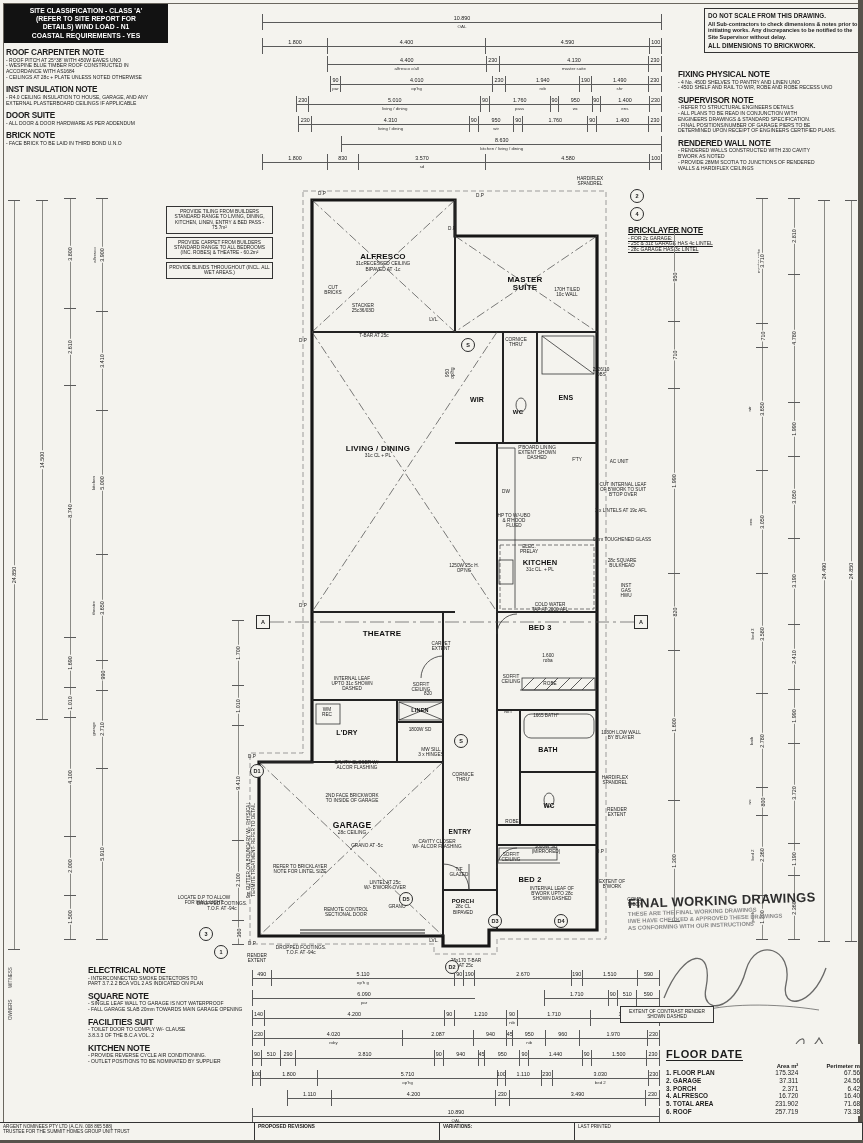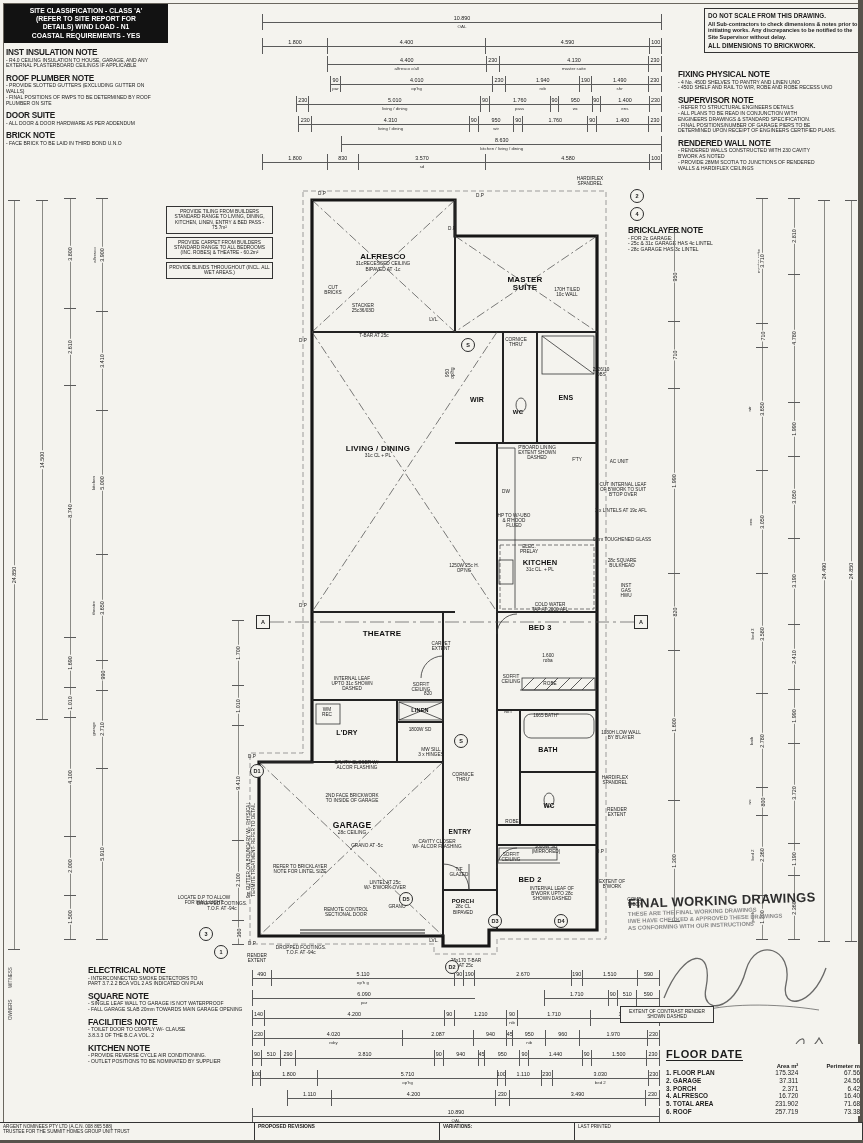--- a/index.html
+++ b/index.html
@@ -7,21 +7,21 @@
          font-family:"Liberation Sans",sans-serif;color:#1b1b1b;margin:0 auto;}
   .frame{position:absolute;inset:3px;border:1px solid #6a665e;pointer-events:none;}
   .scan-edge{position:absolute;top:0;right:0;width:5px;height:100%;background:#57534c;}
   .scan-bottom{position:absolute;left:0;bottom:0;width:100%;height:3px;background:#57534c;}
 
   .site-class{position:absolute;left:4px;top:4px;width:160px;background:#121212;color:#fff;
               font-size:6.8px;font-weight:700;text-align:center;padding:3px 2px;line-height:8.2px;}
 
   .left-notes{position:absolute;left:6px;top:48px;width:158px;}
   .right-notes{position:absolute;left:678px;top:70px;width:180px;}
-  .bricklayer-note{position:absolute;left:628px;top:226px;width:120px;}
+  .bricklayer-note{position:absolute;left:628px;top:226px;width:120px;text-decoration:underline;}
   .bottom-notes{position:absolute;left:88px;top:966px;width:172px;}
   .note{margin-bottom:5px;}
   .note-title{font-size:8.2px;font-weight:800;letter-spacing:-0.2px;line-height:9.5px;}
   .note-line{font-size:5px;line-height:5.7px;white-space:normal;}
   .bottom-notes .note-title{font-size:8.6px;}
 
   .spec-boxes{position:absolute;left:166px;top:206px;width:107px;}
   .spec-box{border:1px solid #333;padding:2px;font-size:4.8px;line-height:5.4px;text-align:center;
             margin-bottom:3px;background:#f4f3ee;}
 
@@ -131,29 +131,29 @@
 
   <div class="site-class">
     <div>SITE CLASSIFICATION - CLASS 'A'</div>
     <div>(REFER TO SITE REPORT FOR</div>
     <div>DETAILS) WIND LOAD - N1</div>
     <div>COASTAL REQUIREMENTS - YES</div>
   </div>
 
   <div class="left-notes" id="leftNotes">
       <div class="note">
+        <div class="note-title">ROOF CARPENTER NOTE</div>
+        <div class="note-line">- ROOF PITCH AT 25°38' WITH 450W EAVES UNO</div>
+        <div class="note-line">- WESPINE BLUE TIMBER ROOF CONSTRUCTED IN ACCORDANCE WITH AS1684</div>
+        <div class="note-line">- CEILINGS AT 28c + PLATE UNLESS NOTED OTHERWISE</div>
+      </div>
+      <div class="note">
         <div class="note-title">INST INSULATION NOTE</div>
         <div class="note-line">- R4.0 CEILING INSULATION TO HOUSE, GARAGE, AND ANY</div>
         <div class="note-line">  EXTERNAL PLASTERBOARD CEILINGS IF APPLICABLE</div>
-      </div>
-      <div class="note">
-        <div class="note-title">ROOF PLUMBER NOTE</div>
-        <div class="note-line">- PROVIDE SLOTTED GUTTERS (EXCLUDING GUTTER ON WALLS)</div>
-        <div class="note-line">- FINAL POSITIONS OF RWPS TO BE DETERMINED BY ROOF</div>
-        <div class="note-line">  PLUMBER ON SITE</div>
       </div>
       <div class="note">
         <div class="note-title">DOOR SUITE</div>
         <div class="note-line">- ALL DOOR &amp; DOOR HARDWARE AS PER ADDENDUM</div>
       </div>
       <div class="note">
         <div class="note-title">BRICK NOTE</div>
         <div class="note-line">- FACE BRICK TO BE LAID IN THIRD BOND U.N.O</div>
       </div>
     </div>
@@ -204,21 +204,21 @@
         <div class="note-title">ELECTRICAL NOTE</div>
         <div class="note-line">- INTERCONNECTED SMOKE DETECTORS TO</div>
         <div class="note-line">  PART 3.7.2.2 BCA VOL 2 AS INDICATED ON PLAN</div>
       </div>
       <div class="note">
         <div class="note-title">SQUARE NOTE</div>
         <div class="note-line">- SINGLE LEAF WALL TO GARAGE IS NOT WATERPROOF</div>
         <div class="note-line">- FALL GARAGE SLAB 20mm TOWARDS MAIN GARAGE OPENING</div>
       </div>
       <div class="note">
-        <div class="note-title">FACILITIES NOTE</div>
+        <div class="note-title">FACILITIES SUIT</div>
         <div class="note-line">- TOILET DOOR TO COMPLY W/- CLAUSE</div>
         <div class="note-line">  3.8.3.3 OF THE B.C.A VOL. 2</div>
       </div>
       <div class="note">
         <div class="note-title">KITCHEN NOTE</div>
         <div class="note-line">- PROVIDE REVERSE CYCLE AIR CONDITIONING.</div>
         <div class="note-line">- OUTLET POSITIONS TO BE NOMINATED BY SUPPLIER</div>
       </div>
     </div>
 

